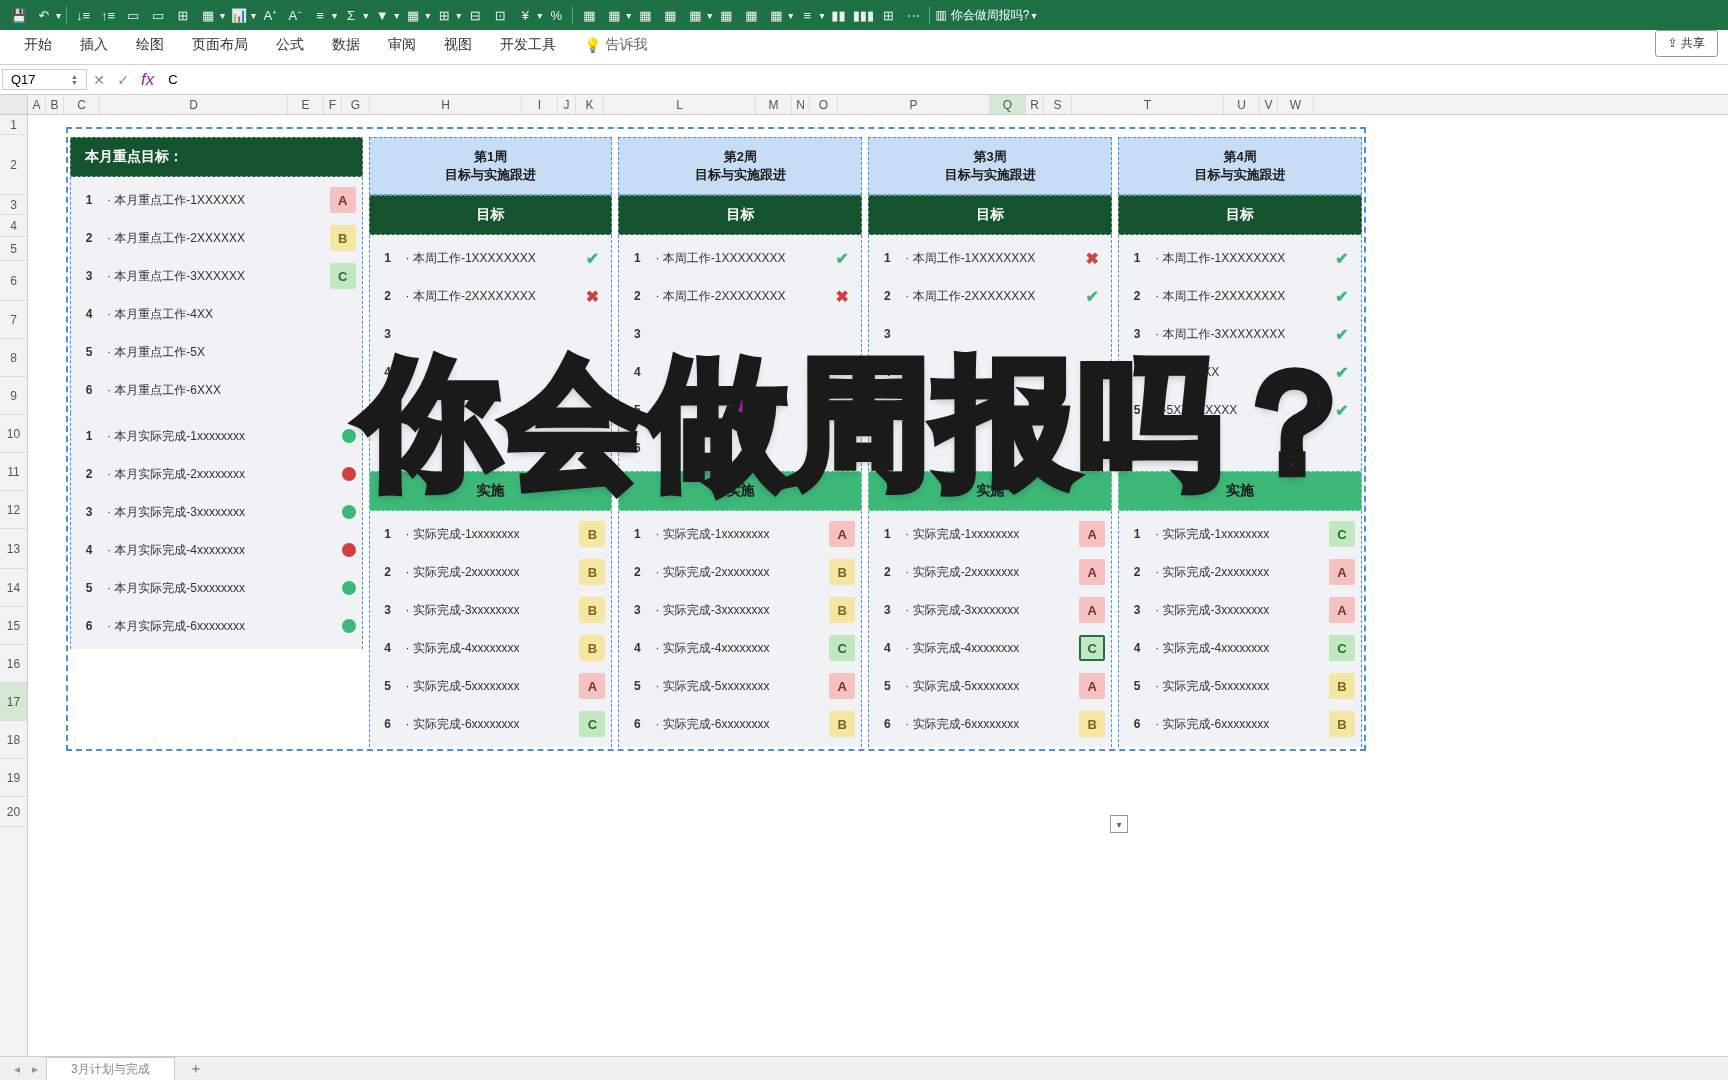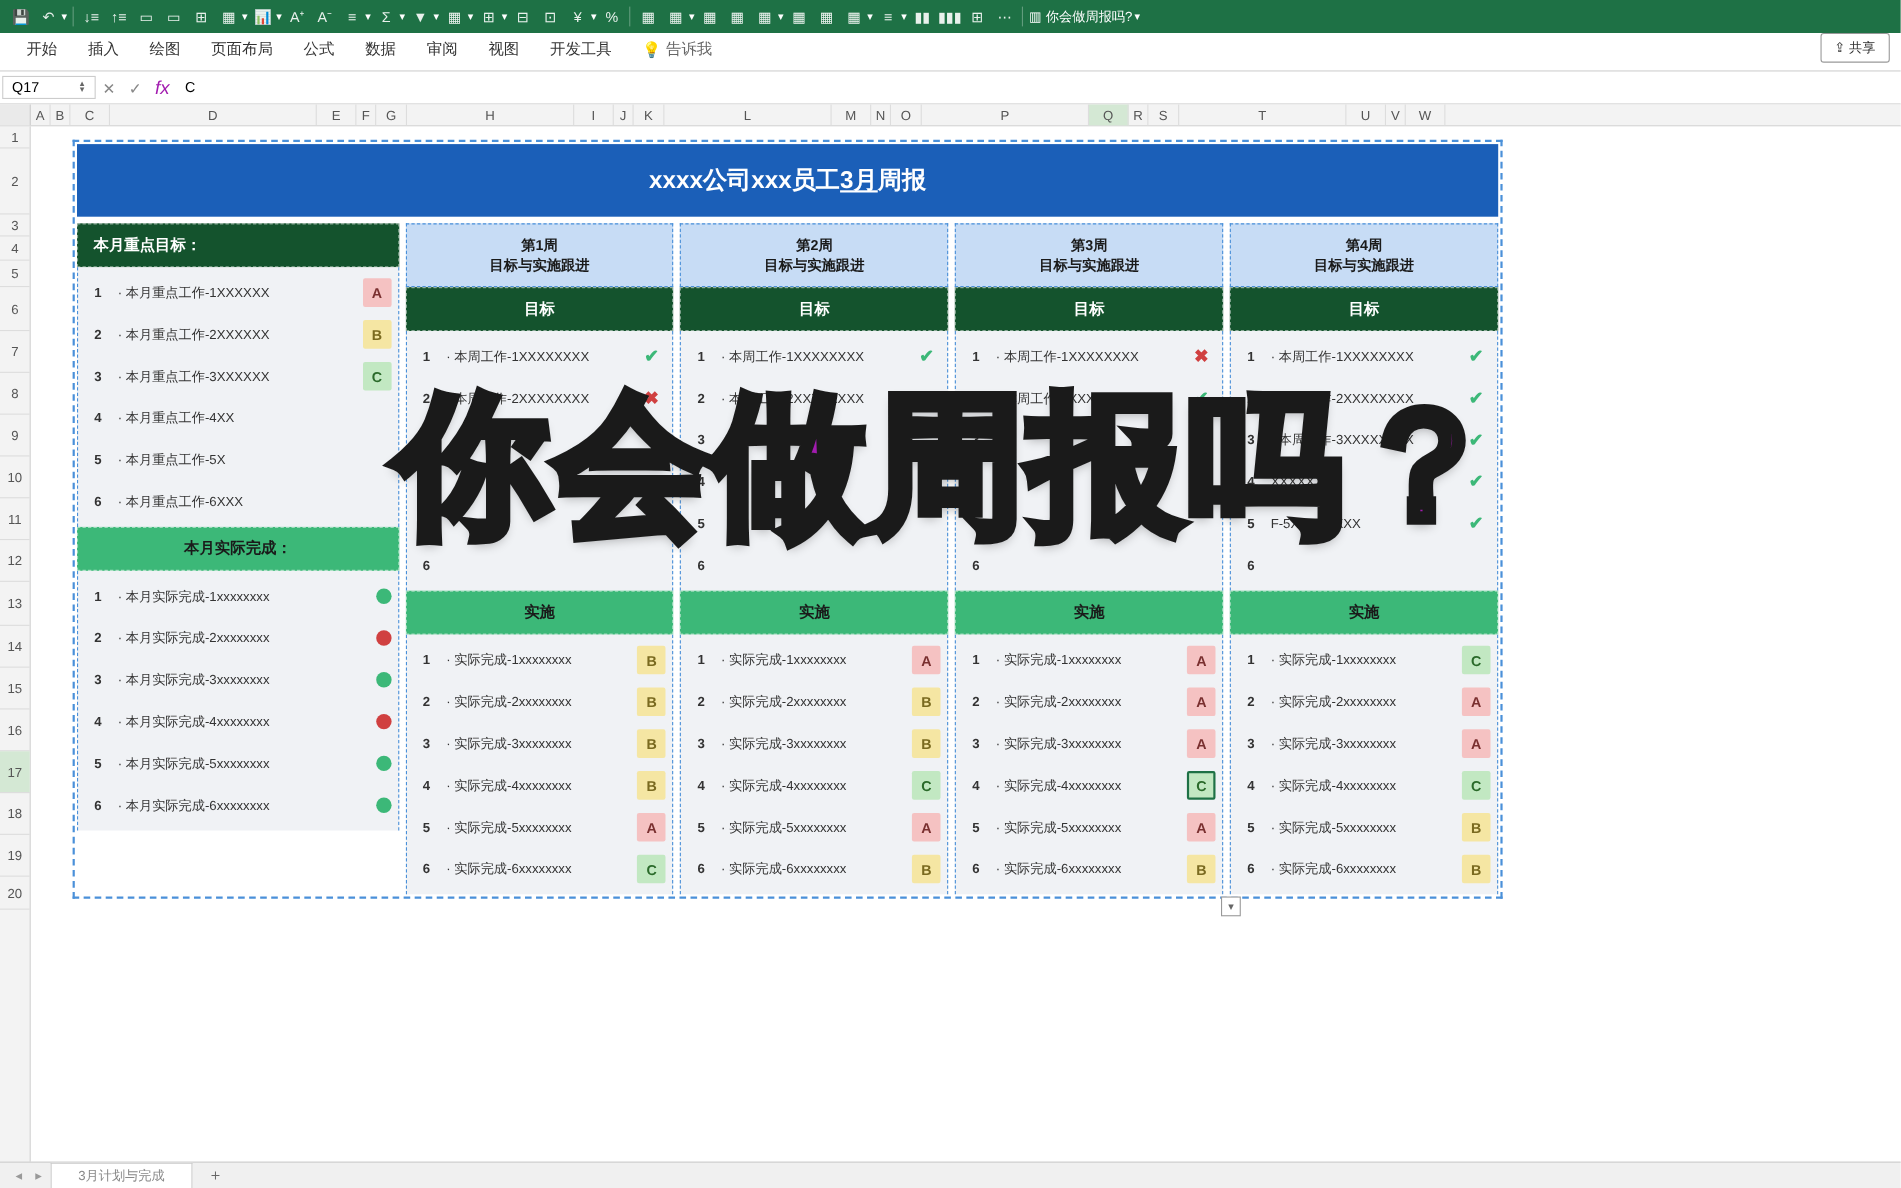--- a/index.html
+++ b/index.html
@@ -210,23 +210,20 @@
       <div class="rh" style="height: 38px;">14</div>
       <div class="rh" style="height: 38px;">15</div>
       <div class="rh" style="height: 38px;">16</div>
       <div class="rh sel" style="height: 38px;">17</div>
       <div class="rh" style="height: 38px;">18</div>
       <div class="rh" style="height: 38px;">19</div>
       <div class="rh" style="height: 30px;">20</div>
     </div>
   <div class="sheet">
     <div class="report">
-      <div class="title-bar">
-        <span>xxxx公司xxx员工</span><u>3月</u><span>周报</span>
-      </div>
       <div class="cols-wrap" id="cols-wrap">
           <div class="rcol first">
             <div class="section-head blue left">本月重点目标：</div>
             <div class="rows-block">
               <div class="drow">
                 <span class="dnum">1</span>
                 <span class="dtext">· 本月重点工作-1XXXXXX</span>
                 <span class="dbadge b-A">A</span>
               </div>
               <div class="drow">
@@ -245,21 +242,20 @@
               </div>
               <div class="drow">
                 <span class="dnum">5</span>
                 <span class="dtext">· 本月重点工作-5X</span>
               </div>
               <div class="drow">
                 <span class="dnum">6</span>
                 <span class="dtext">· 本月重点工作-6XXX</span>
               </div>
             </div>
-            <div class="section-head green">本月实际完成：</div>
             <div class="rows-block">
               <div class="drow">
                 <span class="dnum">1</span>
                 <span class="dtext">· 本月实际完成-1xxxxxxxx</span>
                 <span class="b-dot-g"></span>
               </div>
               <div class="drow">
                 <span class="dnum">2</span>
                 <span class="dtext">· 本月实际完成-2xxxxxxxx</span>
                 <span class="b-dot-r"></span>

